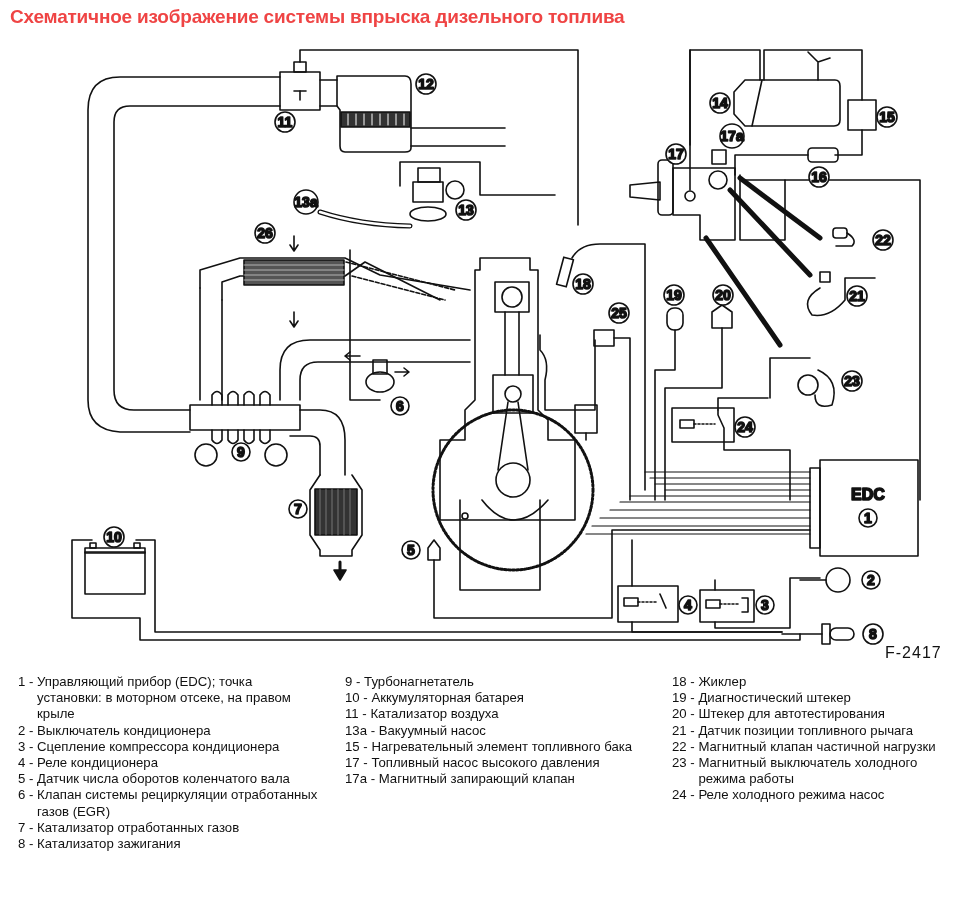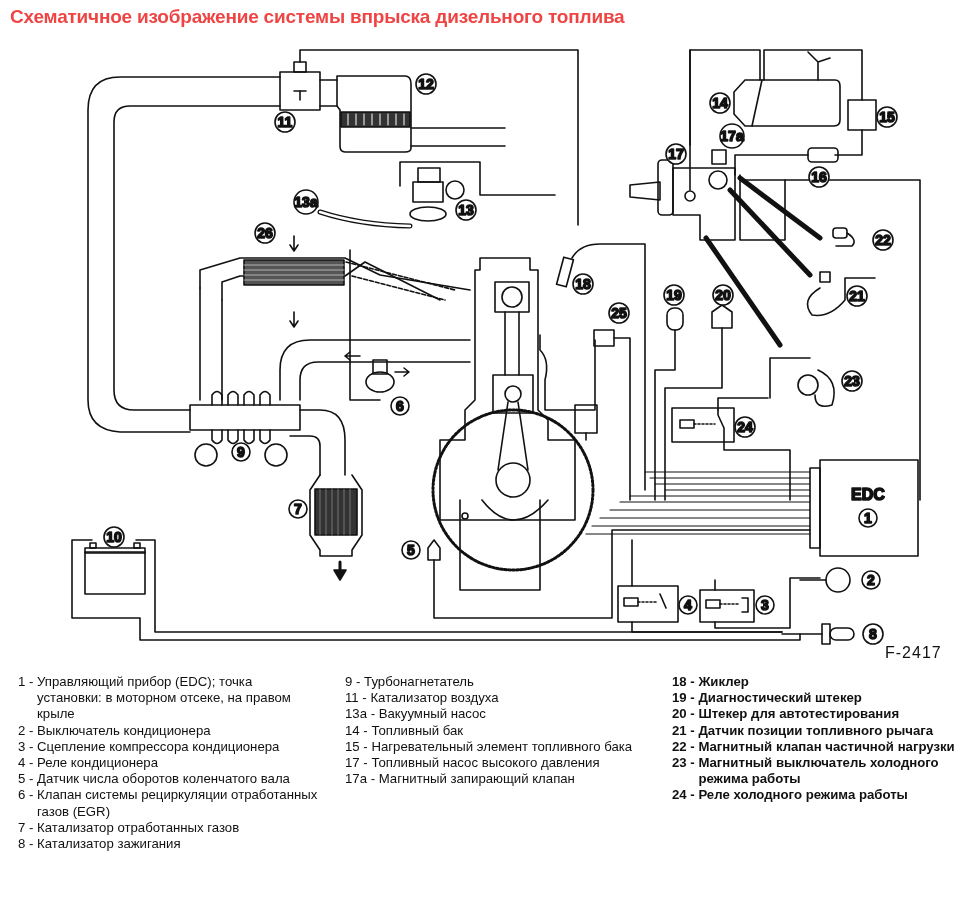--- a/index.html
+++ b/index.html
@@ -419,45 +419,45 @@
       <span class="num">8 - </span>
       <span class="txt">Катализатор зажигания</span>
     </div>
   </div>
 <div class="legend" style="left:345px; width:310px;" id="legend-col2">
     <div class="item">
       <span class="num">9 - </span>
       <span class="txt">Турбонагнетатель</span>
     </div>
     <div class="item">
+      <span class="num">10 - </span>
+      <span class="txt">Аккумуляторная батарея</span>
+    </div>
+    <div class="item">
       <span class="num">11 - </span>
       <span class="txt">Катализатор воздуха</span>
     </div>
     <div class="item">
       <span class="num">13a - </span>
       <span class="txt">Вакуумный насос</span>
     </div>
     <div class="item">
-      <span class="num">14 - </span>
-      <span class="txt">Топливный бак</span>
-    </div>
-    <div class="item">
       <span class="num">15 - </span>
       <span class="txt">Нагревательный элемент топливного бака</span>
     </div>
     <div class="item">
       <span class="num">17 - </span>
       <span class="txt">Топливный насос высокого давления</span>
     </div>
     <div class="item">
       <span class="num">17a - </span>
       <span class="txt">Магнитный запирающий клапан</span>
     </div>
   </div>
-<div class="legend" style="left:672px; width:295px;font-weight:bold;" id="legend-col3">
+<div class="legend" style="left:672px; width:295px;" id="legend-col3">
     <div class="item">
       <span class="num">18 - </span>
       <span class="txt">Жиклер</span>
     </div>
     <div class="item">
       <span class="num">19 - </span>
       <span class="txt">Диагностический штекер</span>
     </div>
     <div class="item">
       <span class="num">20 - </span>
@@ -470,15 +470,15 @@
     <div class="item">
       <span class="num">22 - </span>
       <span class="txt">Магнитный клапан частичной нагрузки</span>
     </div>
     <div class="item">
       <span class="num">23 - </span>
       <span class="txt">Магнитный выключатель холодного режима работы</span>
     </div>
     <div class="item">
       <span class="num">24 - </span>
-      <span class="txt">Реле холодного режима работы</span>
+      <span class="txt">Реле холодного режима насос</span>
     </div>
   </div>
 
 </body></html>

